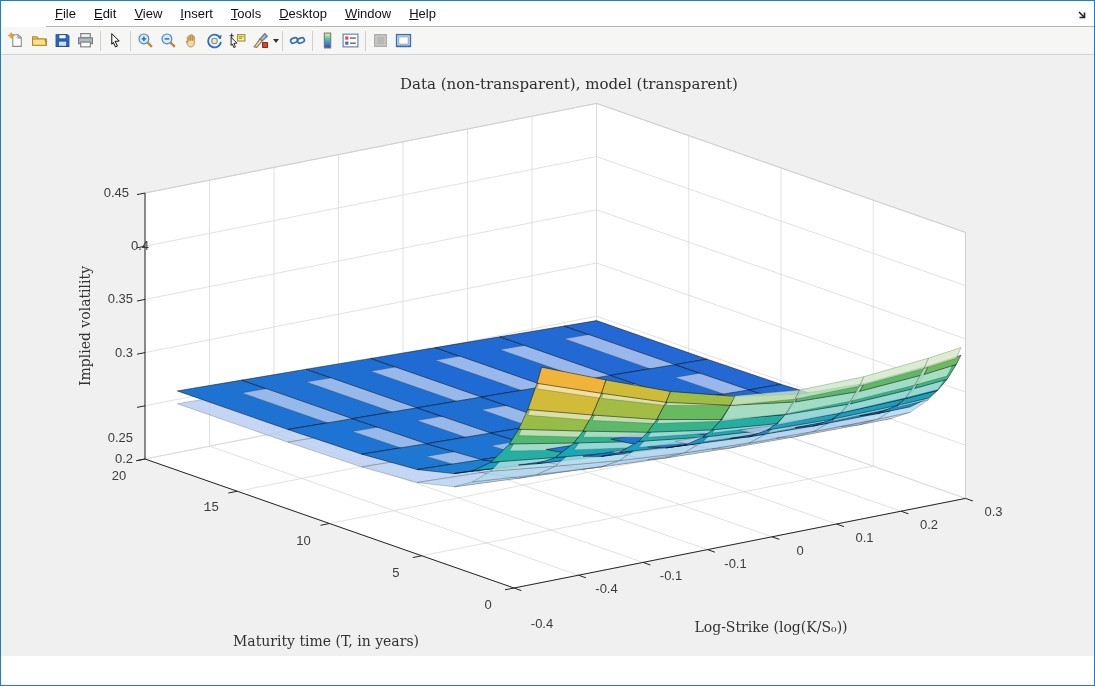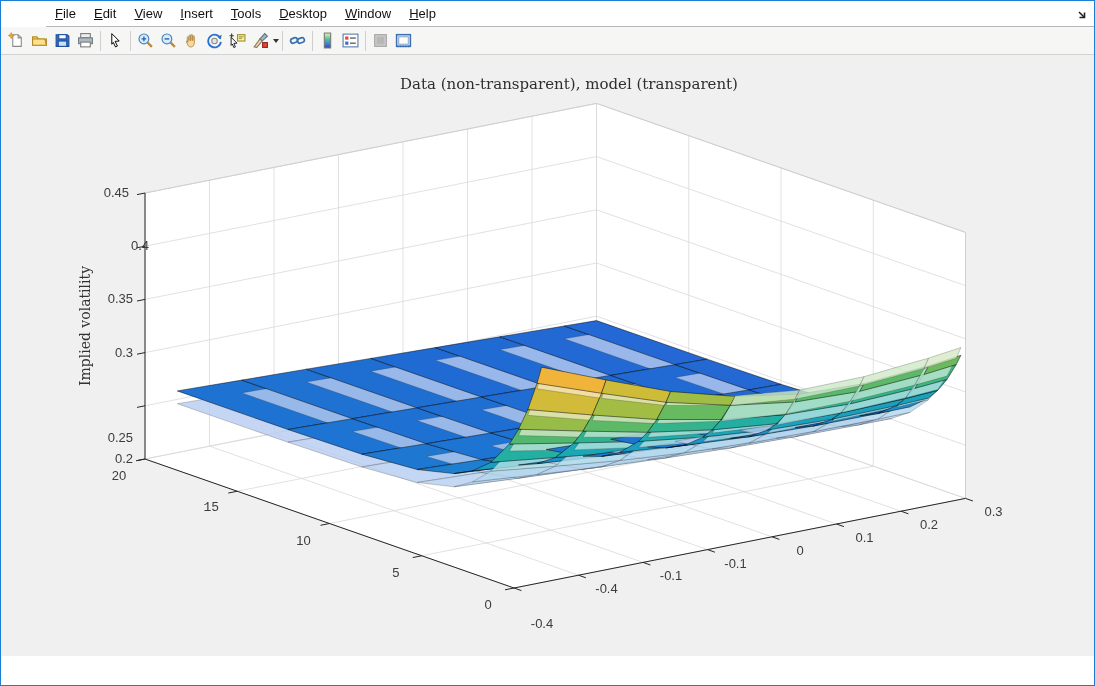--- a/index.html
+++ b/index.html
@@ -414,20 +414,22 @@
           <line x1="642" y1="507.4" x2="649.4" y2="510"></line>
           <line x1="706.5" y1="494.6" x2="713.9" y2="497.20000000000005"></line>
           <line x1="771" y1="481.8" x2="778.4" y2="484.40000000000003"></line>
           <line x1="835.5" y1="469" x2="842.9" y2="471.6"></line>
           <line x1="900" y1="456.2" x2="907.4" y2="458.8"></line>
           <line x1="964.5" y1="443.4" x2="971.9" y2="446"></line>
         </g>
       </svg>
     <div id="chart-title">Data (non-transparent), model (transparent)</div>
     <div id="zlabel" class="serif-label">Implied volatility</div>
+    <div id="ylabel-mat" class="serif-label">Maturity time (T, in years)</div>
+    <div id="xlabel-strike" class="serif-label">Log-Strike (log(K/S₀))</div>
     <div id="tick-layer">
         <div class="plot-text tick-label" style="top: 396px; left: 72px; width: 60px; text-align: right;">0.2</div>
         <div class="plot-text tick-label" style="top: 342.8px; left: 72px; width: 60px; text-align: right; margin-top: 32px;">0.25</div>
         <div class="plot-text tick-label" style="top: 289.6px; left: 72px; width: 60px; text-align: right;">0.3</div>
         <div class="plot-text tick-label" style="top: 236.4px; left: 72px; width: 60px; text-align: right;">0.35</div>
         <div class="plot-text tick-label" style="top: 183.2px; left: 88px; width: 60px; text-align: right;">0.4</div>
         <div class="plot-text tick-label" style="top: 130px; left: 68px; width: 60px; text-align: right;">0.45</div>
         <div class="plot-text tick-label" style="top: 542px; left: 457px; width: 60px; text-align: center;">0</div>
         <div class="plot-text tick-label" style="top: 509.75px; left: 364.75px; width: 60px; text-align: center;">5</div>
         <div class="plot-text tick-label" style="top: 477.5px; left: 272.5px; width: 60px; text-align: center;">10</div>

